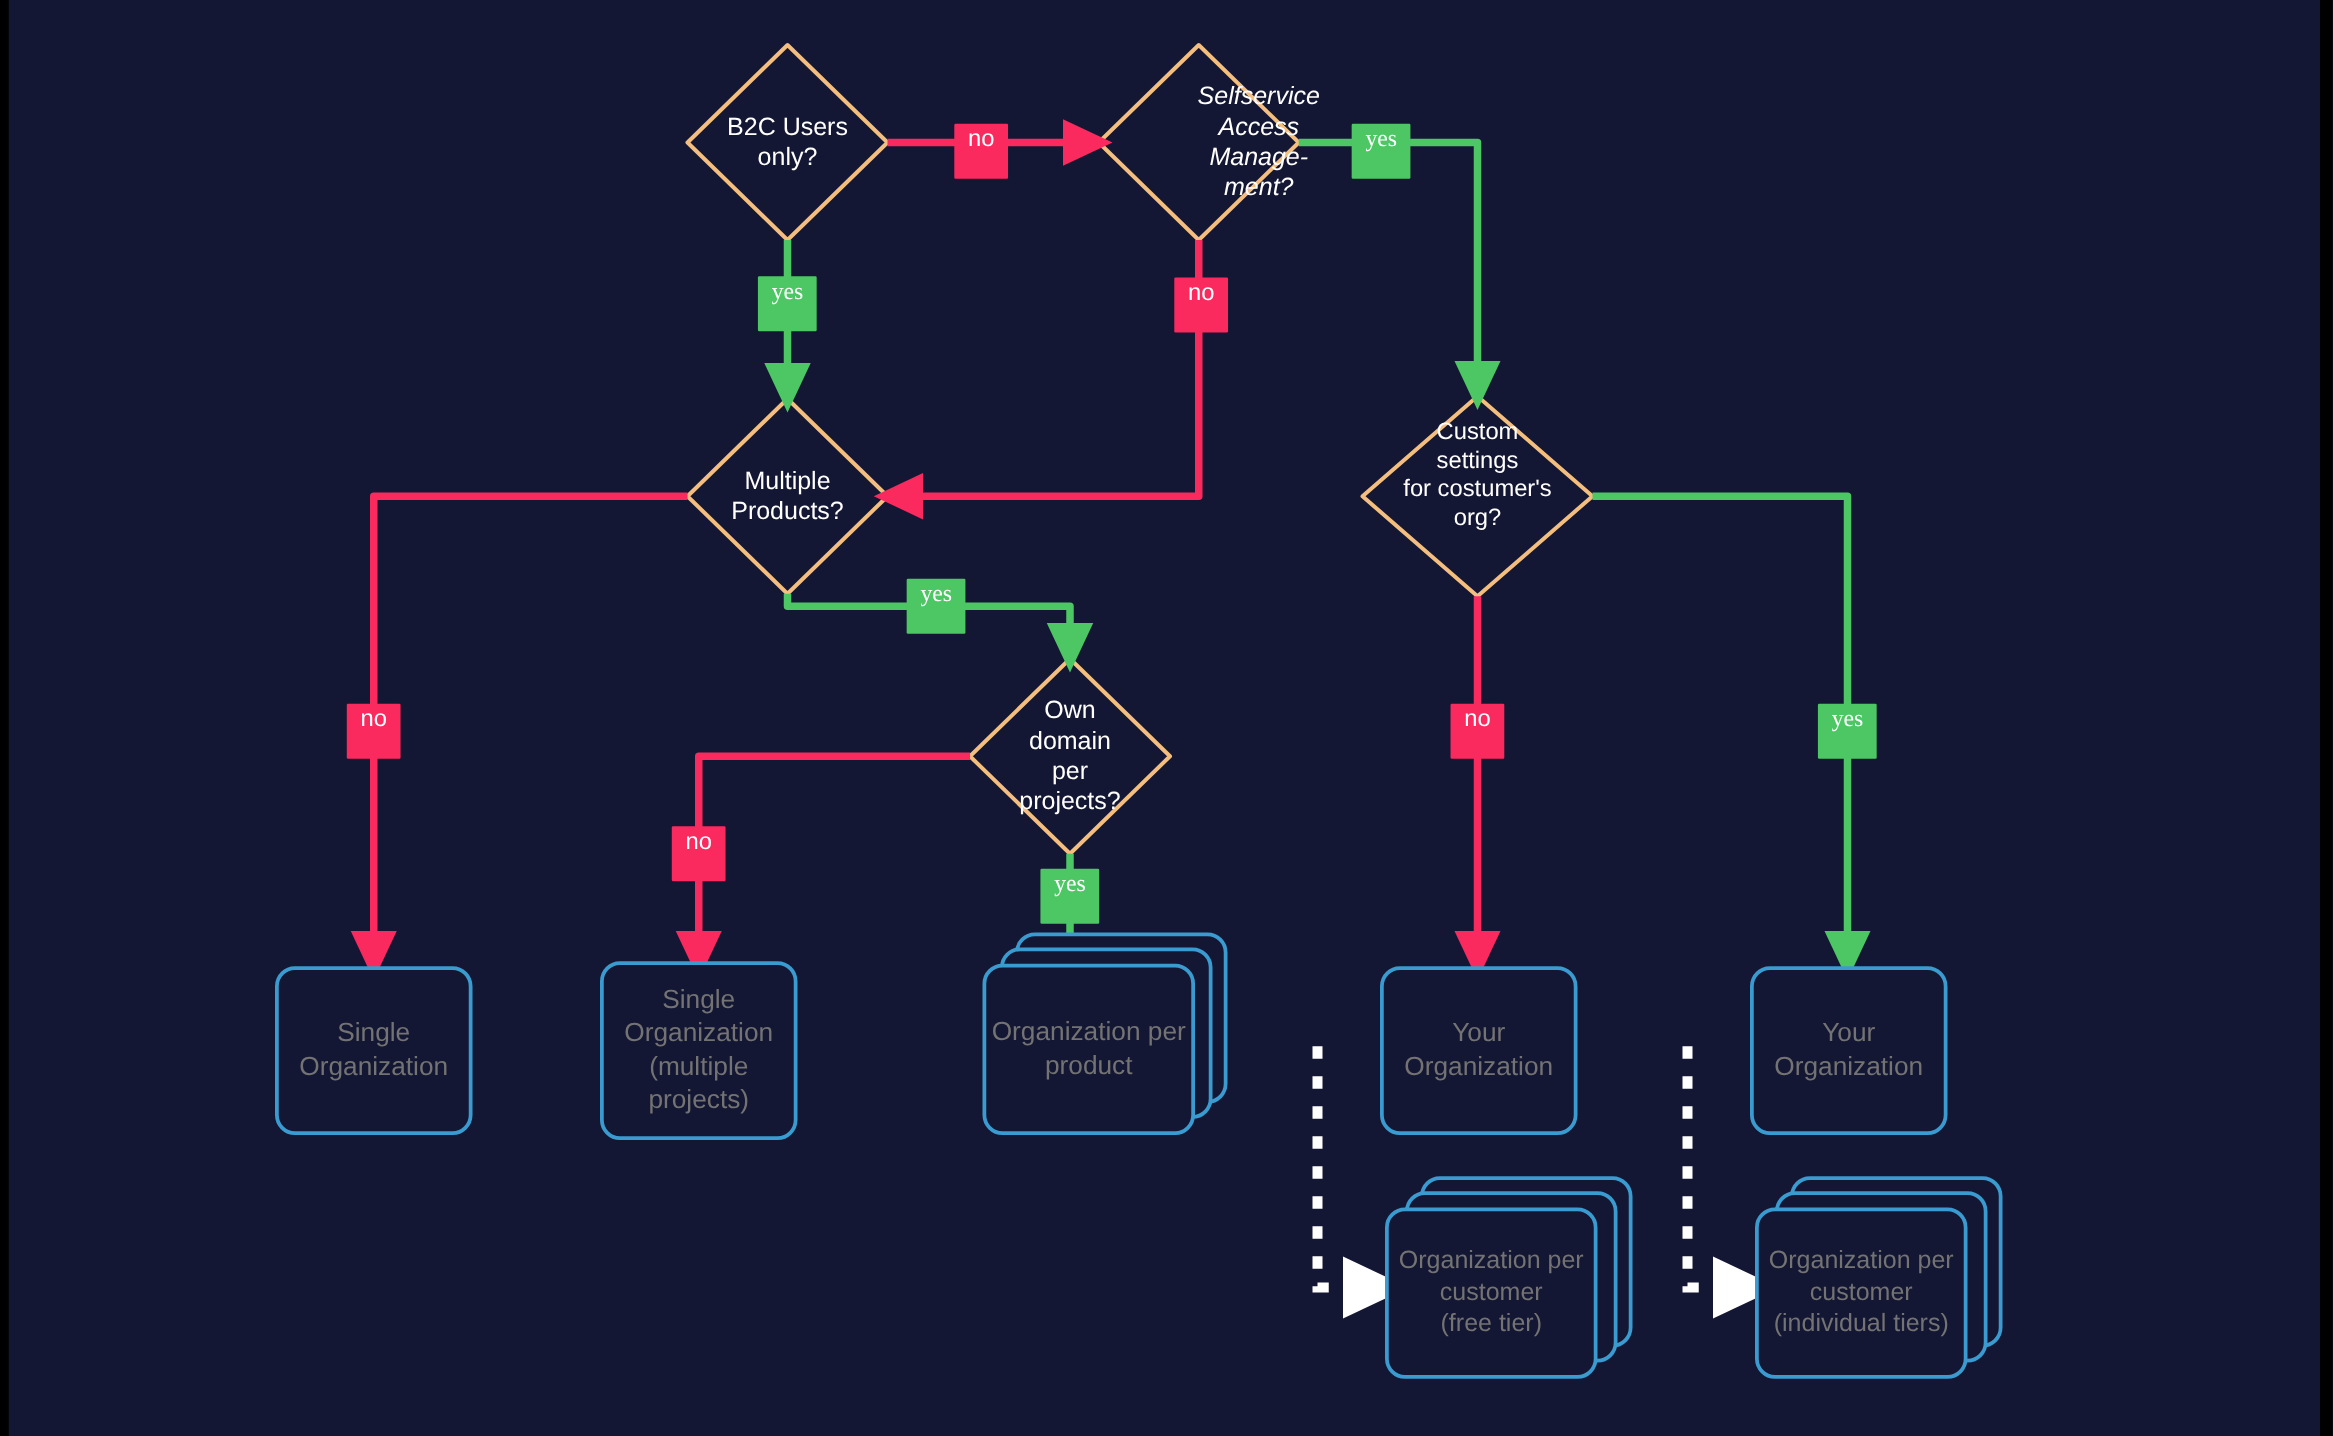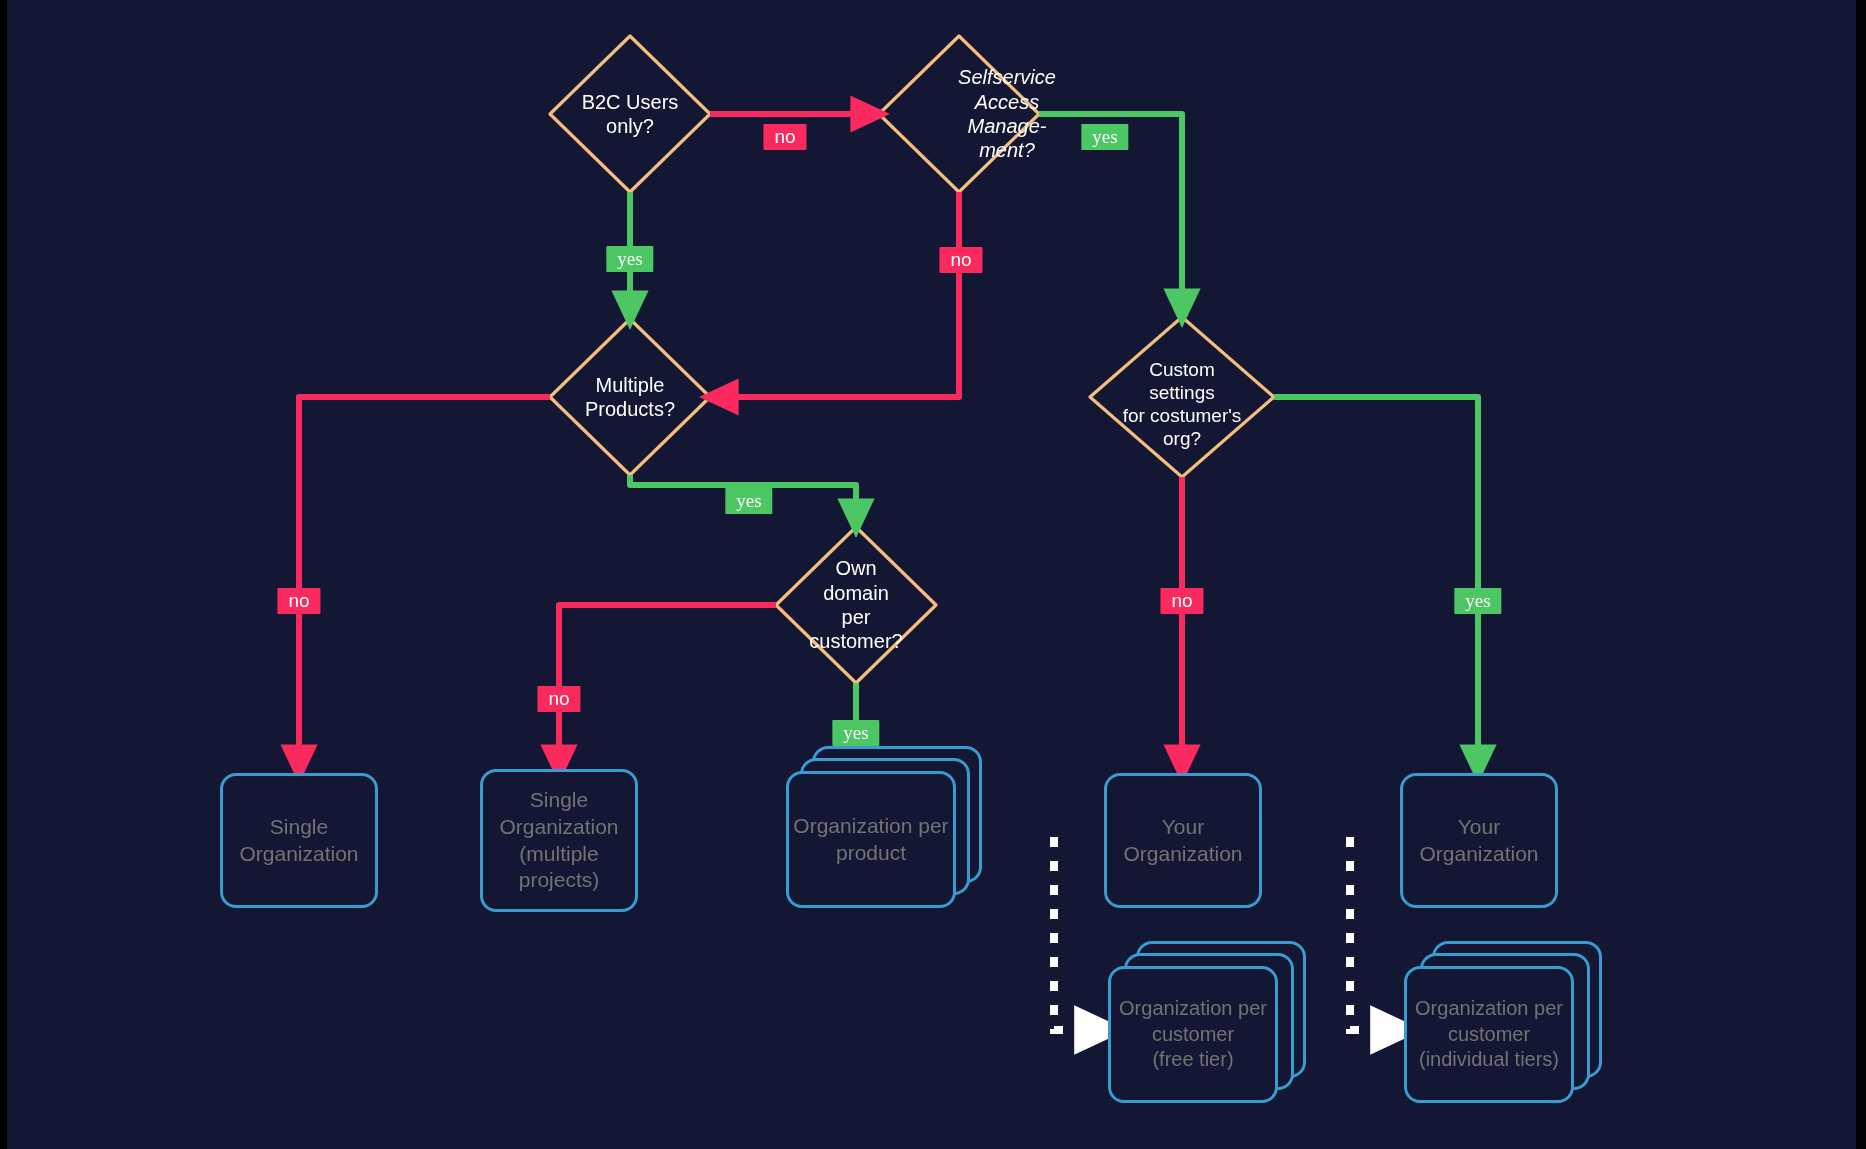--- a/index.html
+++ b/index.html
@@ -66,26 +66,25 @@
     border: 3px solid #3A9BD0;
     border-radius: 16px;
     background: #141733;
     box-sizing: border-box;
   }
   
   .elabel {
     position: absolute;
     color: #ffffff;
     font-size: 19px;
-    padding: 3px 11px 2px 11px;
+    padding: 3px 11px 20px 11px;
     border-radius: 1px;
     line-height: 1.1;
     white-space: nowrap;
     transform: translate(-50%, -50%);
-    margin-top: 16px;
   }
   .elabel.yes { background: #4CC764; font-family: Liberation Serif, serif; }
   .elabel.no  { background: #FA2A5F; }
 </style>
 </head>
 <body>
 
 <div id="canvas">
 
   <svg id="svg-layer" viewBox="0 0 1866 1149">
@@ -149,32 +148,32 @@
 Access
 Manage-
 ment?</div>
   </div>
 
   <div class="diamond-wrap" style="left:543px; top:319px; width:160px; height:156px;">
     <div class="diamond-label">Multiple
 Products?</div>
   </div>
 
-  <div class="diamond-wrap" style="left:1083px; top:324px; width:184px; height:160px;">
+  <div class="diamond-wrap" style="left:1083px; top:300px; width:184px; height:160px;">
     <div class="diamond-label" style="font-size:19px;">Custom
 settings
 for costumer's
 org?</div>
   </div>
 
   <div class="diamond-wrap" style="left:769px; top:527px; width:160px; height:156px;">
     <div class="diamond-label">Own
 domain
 per
-customer?</div>
+projects?</div>
   </div>
 
   <div class="rbox" style="left:213px; top:773px; width:158px; height:135px;">Single
 Organization</div>
 
   <div class="rbox" style="left:473px; top:769px; width:158px; height:143px;">Single
 Organization
 (multiple
 projects)</div>
 

